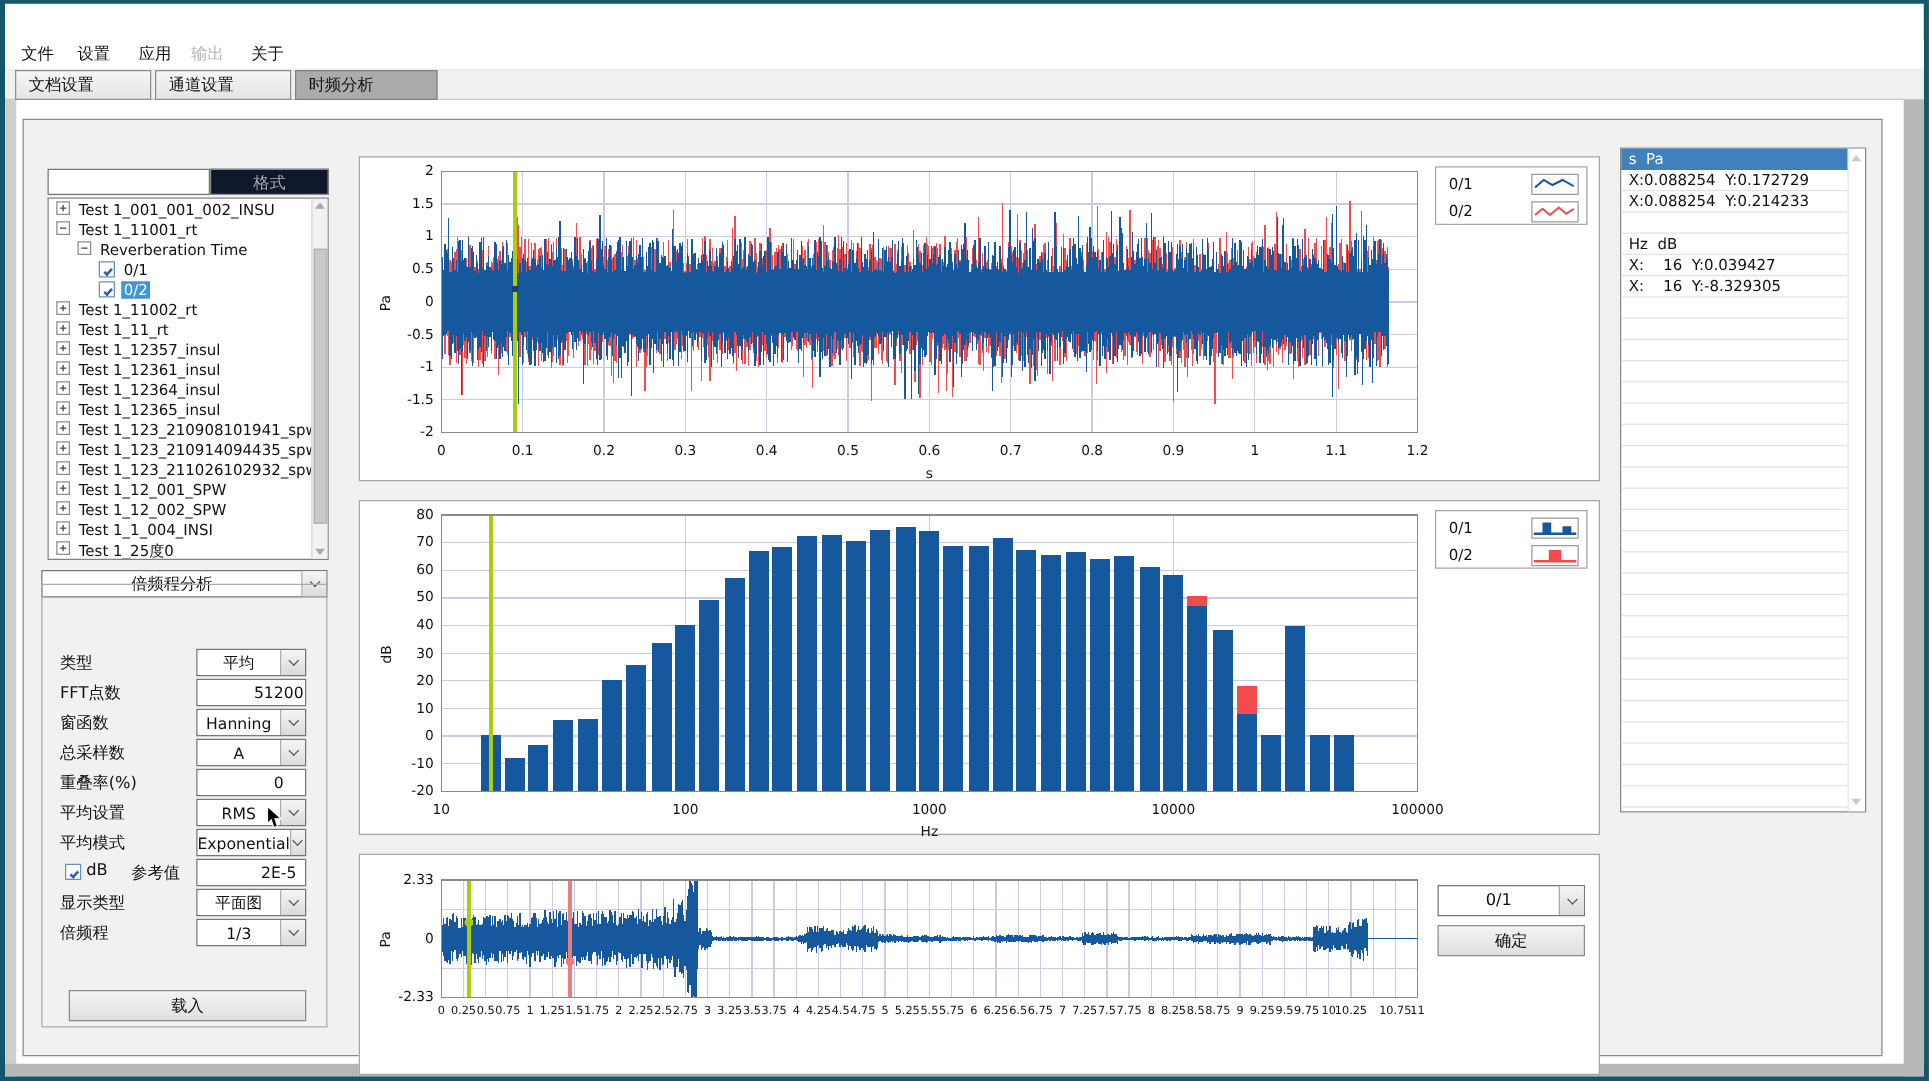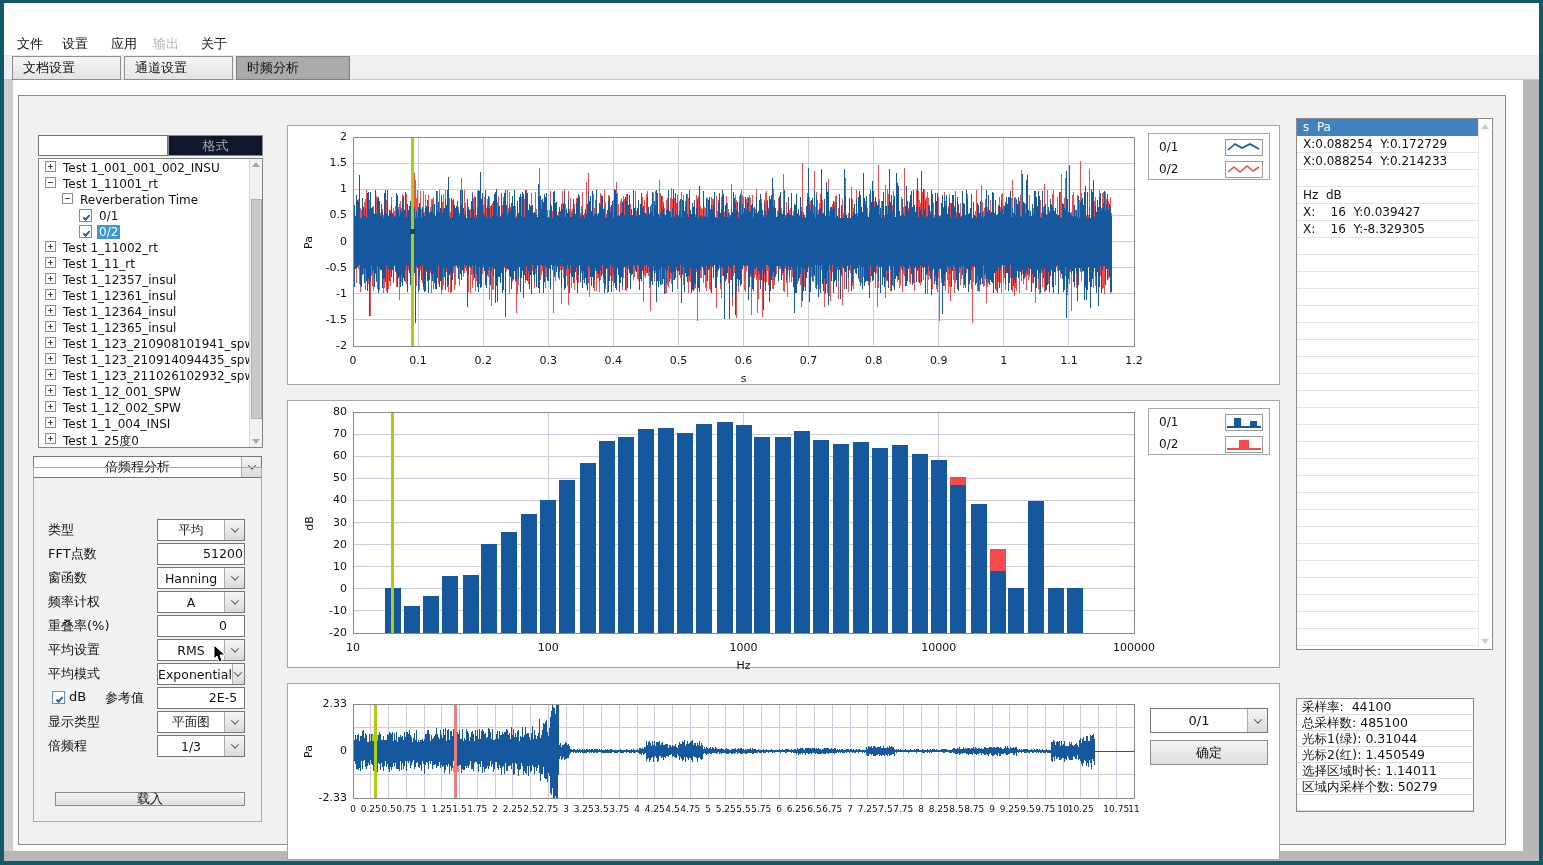--- a/index.html
+++ b/index.html
@@ -261,21 +261,21 @@
       </div>
       <div class="frow-label" style="top: 78px;">FFT点数</div>
       <div class="fctl txt" style="top: 76px; line-height: 20px;">51200</div>
       <div class="frow-label" style="top: 102px;">窗函数</div>
       <div class="fctl sel" style="top: 100px;">
         <span class="val">Hanning</span>
         <span class="arrow">
           <span class="caret"></span>
         </span>
       </div>
-      <div class="frow-label" style="top: 126px;">频率计权</div>
+      <div class="frow-label" style="top: 126px;">总采样数</div>
       <div class="fctl sel" style="top: 124px;">
         <span class="val">A</span>
         <span class="arrow">
           <span class="caret"></span>
         </span>
       </div>
       <div class="frow-label" style="top: 150px;">重叠率(%)</div>
       <div class="fctl txt" style="top: 148px; line-height: 20px;">0</div>
       <div class="frow-label" style="top: 174px;">平均设置</div>
       <div class="fctl sel" style="top: 172px;">
@@ -305,21 +305,21 @@
         </span>
       </div>
       <div class="frow-label" style="top: 270px;">倍频程</div>
       <div class="fctl sel" style="top: 268px;">
         <span class="val">1/3</span>
         <span class="arrow">
           <span class="caret"></span>
         </span>
       </div>
     </div>
-  <div class="abs btn" style="left:55px; top:792px; width:190px; height:14px;">载入</div>
+  <div class="abs btn" style="left:55px; top:792px; width:190px; height:25px;">载入</div>
 
   <div class="abs chartpanel" id="c1" style="left:287px; top:125px; width:993px; height:260px;"><svg width="991" height="258" shape-rendering="crispEdges">
         <line x1="130.08333333333331" y1="11" x2="130.08333333333331" y2="220" stroke="#CBCBE6"></line>
         <line x1="195.16666666666666" y1="11" x2="195.16666666666666" y2="220" stroke="#CBCBE6"></line>
         <line x1="260.25" y1="11" x2="260.25" y2="220" stroke="#CBCBE6"></line>
         <line x1="325.3333333333333" y1="11" x2="325.3333333333333" y2="220" stroke="#CBCBE6"></line>
         <line x1="390.4166666666667" y1="11" x2="390.4166666666667" y2="220" stroke="#CBCBE6"></line>
         <line x1="455.5" y1="11" x2="455.5" y2="220" stroke="#CBCBE6"></line>
         <line x1="520.5833333333333" y1="11" x2="520.5833333333333" y2="220" stroke="#CBCBE6"></line>
         <line x1="585.6666666666666" y1="11" x2="585.6666666666666" y2="220" stroke="#CBCBE6"></line>
@@ -521,26 +521,17 @@
     </div>
 
   <div class="abs sel" style="left:1150px; top:708px; width:118px; height:25px;">
     <span class="val">0/1</span>
     <span class="arrow">
         <span class="caret"></span>
       </span>
   </div>
   <div class="abs btn" style="left:1150px; top:740px; width:118px; height:25px;">确定</div>
 
-  <div class="abs" id="stats">
-      <div class="srow" style="top: 0px;">采样率:  44100</div>
-      <div class="srow" style="top: 16px;">总采样数: 485100</div>
-      <div class="srow" style="top: 32px;">光标1(绿): 0.31044</div>
-      <div class="srow" style="top: 48px;">光标2(红): 1.450549</div>
-      <div class="srow" style="top: 64px;">选择区域时长: 1.14011</div>
-      <div class="srow" style="top: 80px;">区域内采样个数: 50279</div>
-      <div class="srow" style="top: 96px;"></div>
-    </div>
 
   <svg class="abs" style="left:213px; top:644px;" width="14" height="20">
     <polygon points="1,1 1,15 4,12 6,18 9,17 7,11 12,11" fill="#000" stroke="#fff" stroke-width="1"></polygon>
   </svg>
 </div>
 
 </body></html>

